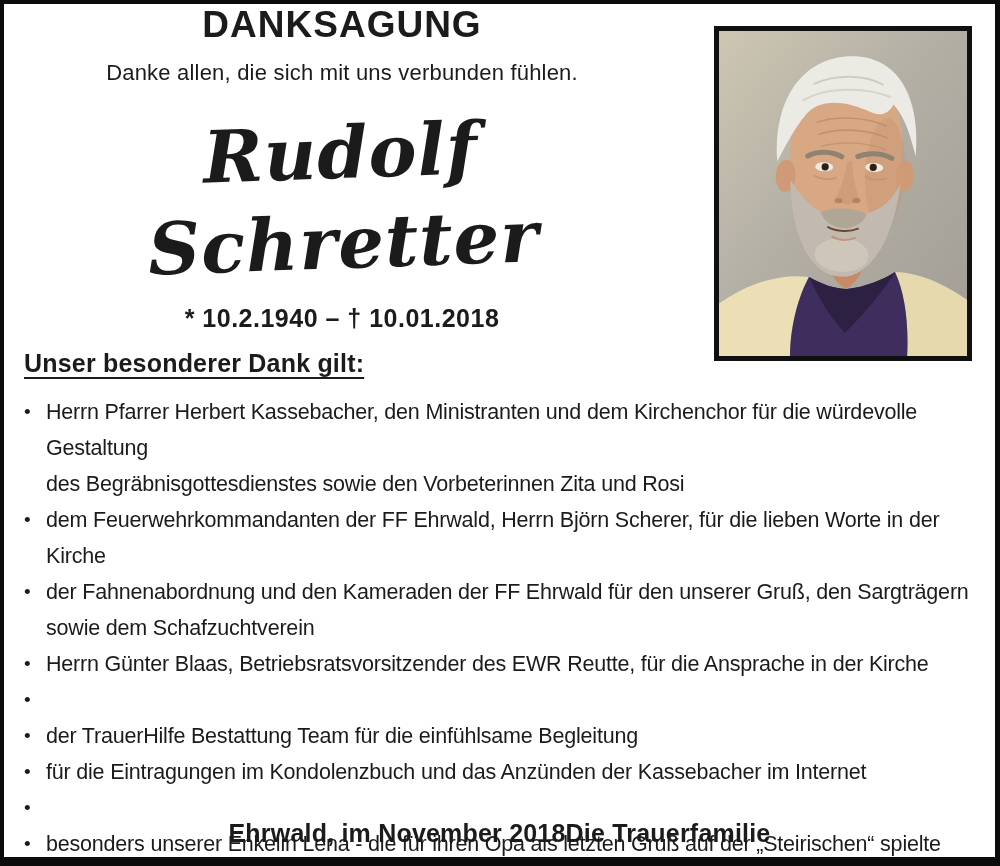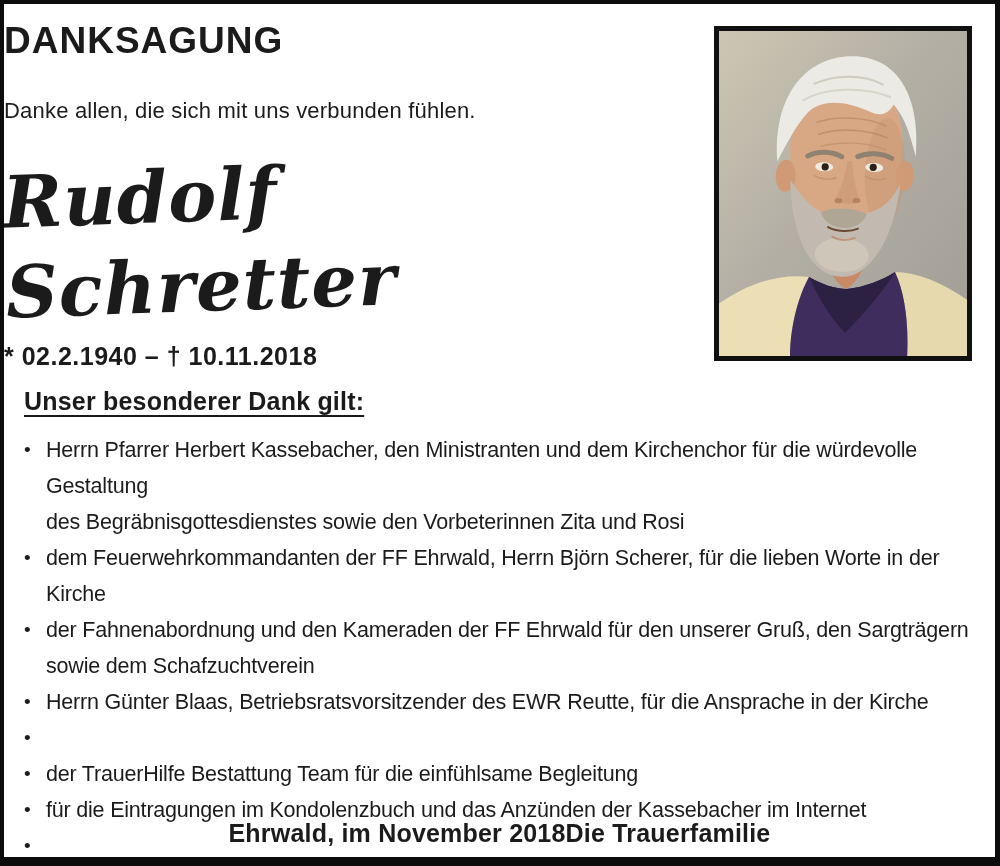--- a/index.html
+++ b/index.html
@@ -16,31 +16,30 @@
     background: #ffffff;
     border: 4px solid #0c0c0c;
     border-right-width: 5px;
     border-bottom-width: 9px;
     overflow: hidden;
     font-family: "Liberation Sans", sans-serif;
     color: #1b1b1b;
   }
   .header {
     width: 676px;
-    text-align: left;
-    padding-top: 16px;
+    text-align: center;
   }
   .title {
     font-size: 37px;
     font-weight: bold;
     letter-spacing: 1px;
   }
   .subtitle {
     font-size: 22px;
-    margin-top: 36px;
+    margin-top: 14px;
     letter-spacing: 0.2px;
   }
   .name {
     font-family: "DejaVu Serif", serif;
     font-style: italic;
     font-weight: bold;
     font-size: 72px;
     margin-top: 22px;
     transform: rotate(-2deg);
     letter-spacing: 1px;
@@ -109,21 +108,21 @@
 </style>
 </head>
 <body>
 
 <div class="notice">
 
   <div class="header">
     <div class="title">DANKSAGUNG</div>
     <div class="subtitle">Danke allen, die sich mit uns verbunden fühlen.</div>
     <div class="name">Rudolf Schretter</div>
-    <div class="dates">* 02.2.1940 – † 10.11.2018</div>
+    <div class="dates">* 10.2.1940 – † 10.01.2018</div>
   </div>
 
   <div class="photo">
     <svg viewBox="0 0 248 325" preserveAspectRatio="none" aria-hidden="true">
       <defs>
         <linearGradient id="pbg" x1="0" y1="0" x2="1" y2="1">
           <stop offset="0" stop-color="#cdc6b2"></stop>
           <stop offset="0.45" stop-color="#b3afa5"></stop>
           <stop offset="1" stop-color="#a19d95"></stop>
         </linearGradient>

